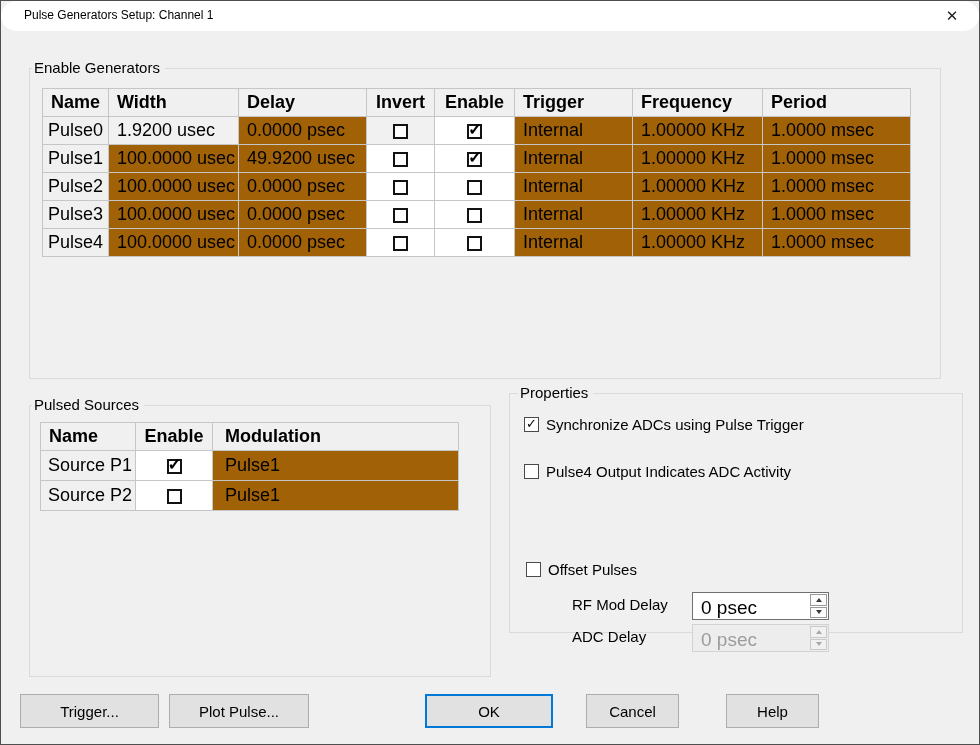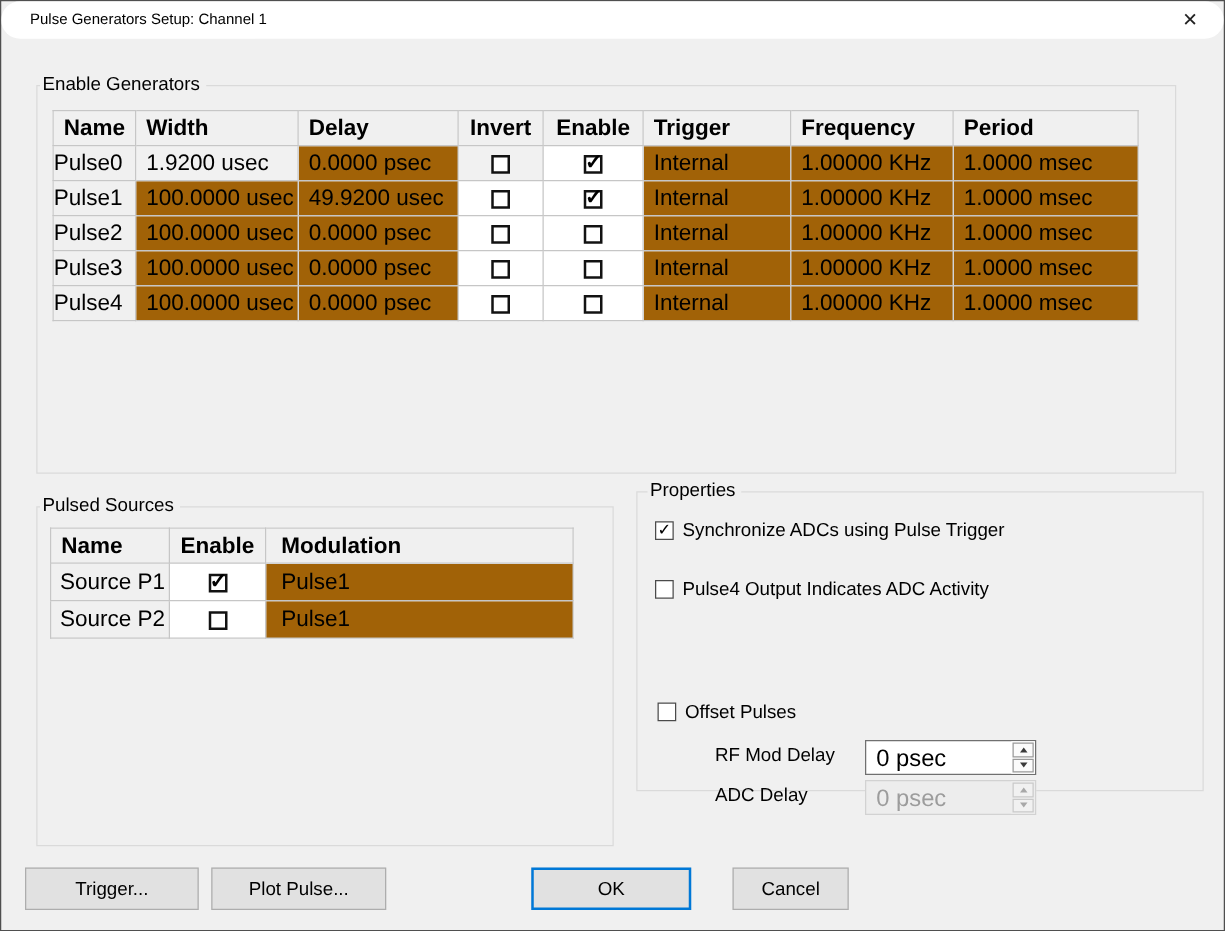--- a/index.html
+++ b/index.html
@@ -25,21 +25,21 @@
   #gb-props .groupbox-label{left:8px;}
   
   table.grid{border-collapse:collapse;table-layout:fixed;position:absolute;
     background:#fff;font-size:18px;}
   table.grid td,table.grid th{border:1px solid #c6c6c6;overflow:hidden;
     white-space:nowrap;box-sizing:border-box;font-weight:normal;}
   table.grid{border:1px solid #9b9b9b;}
   table.grid th{background:#f0f0f0;font-weight:bold;text-align:left;
     padding:0 0 0 8px;height:25px;}
   table.grid th.ctr{text-align:center;padding:0;}
-  td.name-cell{background:#f0f0f0;font-weight:bold;padding:0;}
+  td.name-cell{background:#f0f0f0;font-weight:bold;text-align:center;padding:0;}
   td.val-cell{padding:0 0 0 8px;background:#a16207;}
   td.chk-cell{text-align:center;padding:0;background:#fff;}
   td.sel{background:#f1f1f1;}
   #pulse-table{left:12px;top:19px;width:868px;}
   #pulse-table tr{height:28px;}
   #pulse-table th{height:25px;}
   #sources-table{left:10px;top:16px;width:418px;}
   #sources-table th{height:28px;}
   #sources-table tr.body-row{height:30px;}
   #sources-table td.name-cell{text-align:left;padding-left:7px;}
@@ -248,14 +248,15 @@
             <span class="tri-down"></span>
           </div>
       </div>
     </div>
   </div>
 
   <button class="btn" style="left:19px;top:693px;width:139px;">Trigger...</button>
   <button class="btn" style="left:168px;top:693px;width:140px;">Plot Pulse...</button>
   <button class="btn default" style="left:424px;top:693px;width:128px;">OK</button>
   <button class="btn" style="left:585px;top:693px;width:93px;">Cancel</button>
+  <button class="btn" style="left:725px;top:693px;width:93px;">Help</button>
 
 </div>
 
 </body></html>

